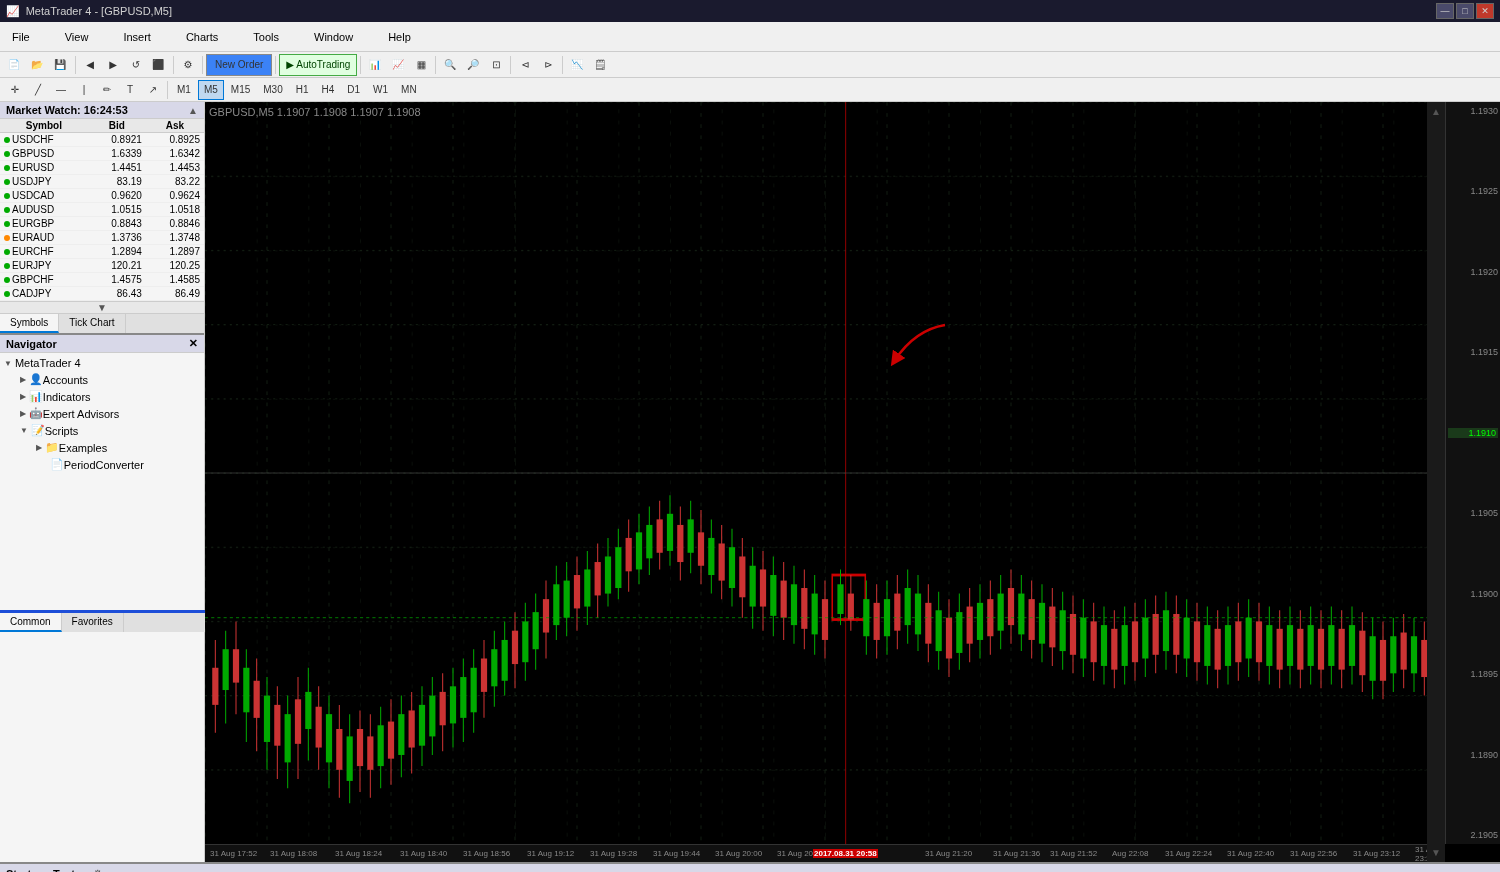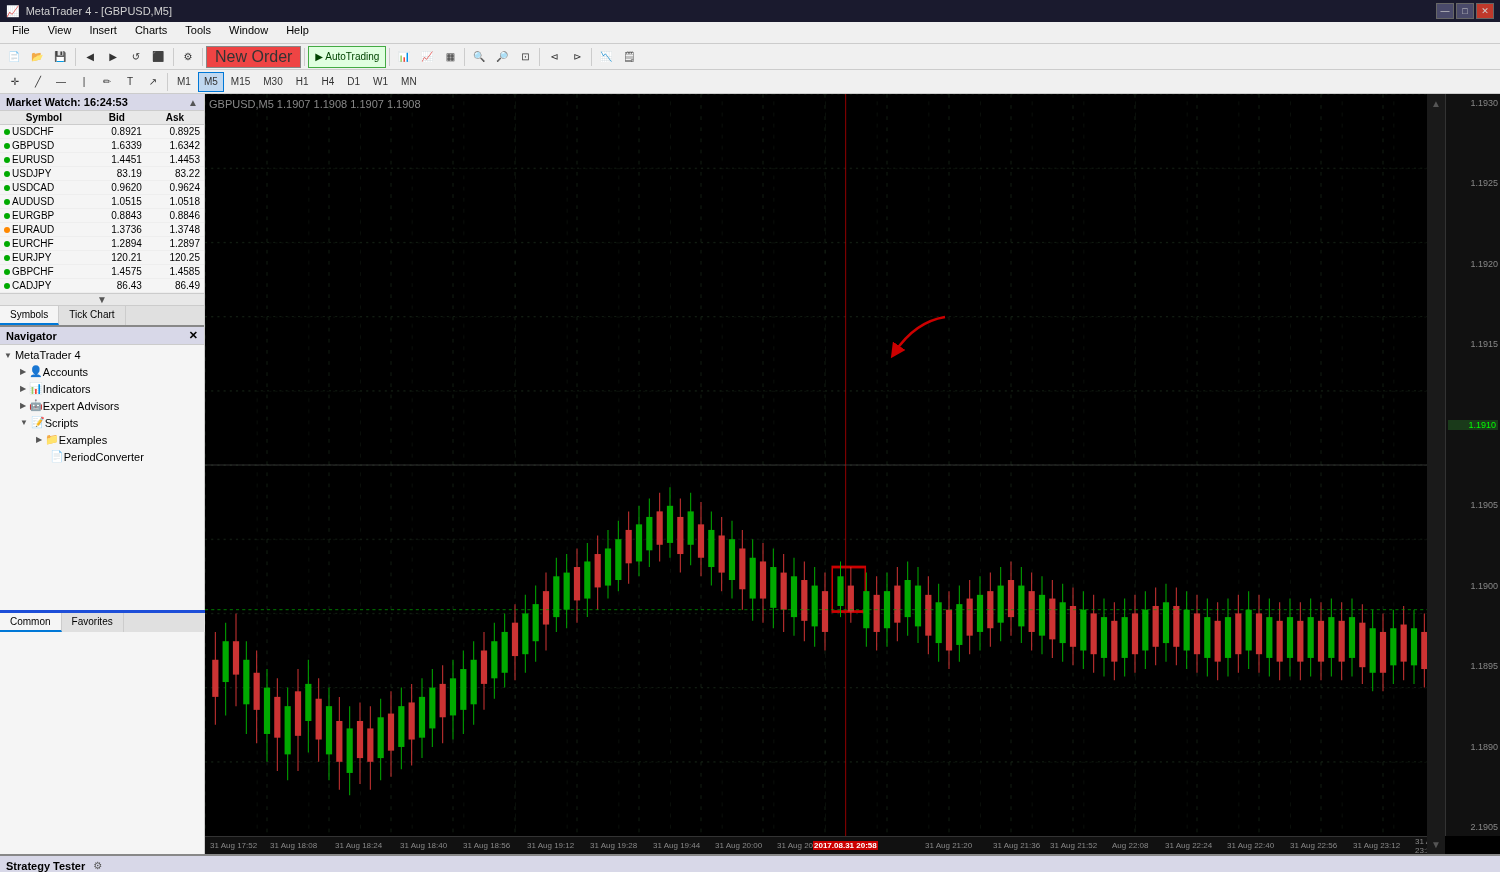--- a/index.html
+++ b/index.html
@@ -6,29 +6,29 @@
     body { width: 1500px; height: 872px; background: #2b2b2b; font-family: 'Segoe UI', Tahoma, Arial, sans-serif; font-size: 11px; color: #d0d0d0; overflow: hidden; }
 
     
     #titlebar { background: #1a1a2e; height: 22px; display: flex; align-items: center; justify-content: space-between; padding: 0 6px; color: #d0d0d0; font-size: 11px; }
     #titlebar-left { display: flex; align-items: center; gap: 6px; }
     #titlebar-controls { display: flex; gap: 2px; }
     .title-btn { width: 18px; height: 16px; background: #4a4a6a; border: 1px solid #666; color: #d0d0d0; font-size: 9px; display: flex; align-items: center; justify-content: center; cursor: pointer; }
     .title-btn.close { background: #c0392b; }
 
     
-    #menubar { background: #f0f0f0; height: 22px; display: flex; align-items: flex-start; padding: 0 4px; gap: 2px; border-bottom: 1px solid #ccc; color: #000; }
+    #menubar { background: #f0f0f0; height: 30px; display: flex; align-items: center; padding: 0 4px; gap: 19px; border-bottom: 1px solid #ccc; color: #000; }
     .menu-item { padding: 2px 8px; font-size: 11px; cursor: pointer; color: #000; }
 
     
     #toolbar1 { background: #f0f0f0; height: 26px; display: flex; align-items: center; padding: 0 4px; gap: 1px; border-bottom: 1px solid #ccc; }
     .tb-btn { height: 22px; min-width: 22px; background: #f0f0f0; border: 1px solid transparent; display: flex; align-items: center; justify-content: center; cursor: pointer; font-size: 10px; color: #333; padding: 0 3px; }
     .tb-separator { width: 1px; height: 18px; background: #ccc; margin: 0 2px; }
     .tb-btn-green { background: #e0ffe0; border: 1px solid #4a4; color: #040; font-size: 10px; padding: 0 6px; }
-    .tb-btn-new-order { background: #ef4444; border: 1px solid #888; padding: 0 8px; font-size: 16px; display: flex; align-items: center; gap: 3px; }
+    .tb-btn-new-order { background: #3b82f6; border: 1px solid #888; padding: 0 8px; font-size: 10px; display: flex; align-items: center; gap: 3px; }
 
     
     #toolbar2 { background: #f0f0f0; height: 24px; display: flex; align-items: center; padding: 0 4px; gap: 1px; border-bottom: 1px solid #ccc; }
     .tf-btn { height: 20px; min-width: 20px; padding: 0 5px; background: #f0f0f0; border: 1px solid transparent; display: flex; align-items: center; justify-content: center; cursor: pointer; font-size: 10px; color: #333; }
     .tf-btn.active { background: #c0d8f0; border: 1px solid #0078d7; }
 
     
     #main-area { display: flex; height: calc(872px - 22px - 22px - 26px - 24px - 20px - 16px); }
 
     

